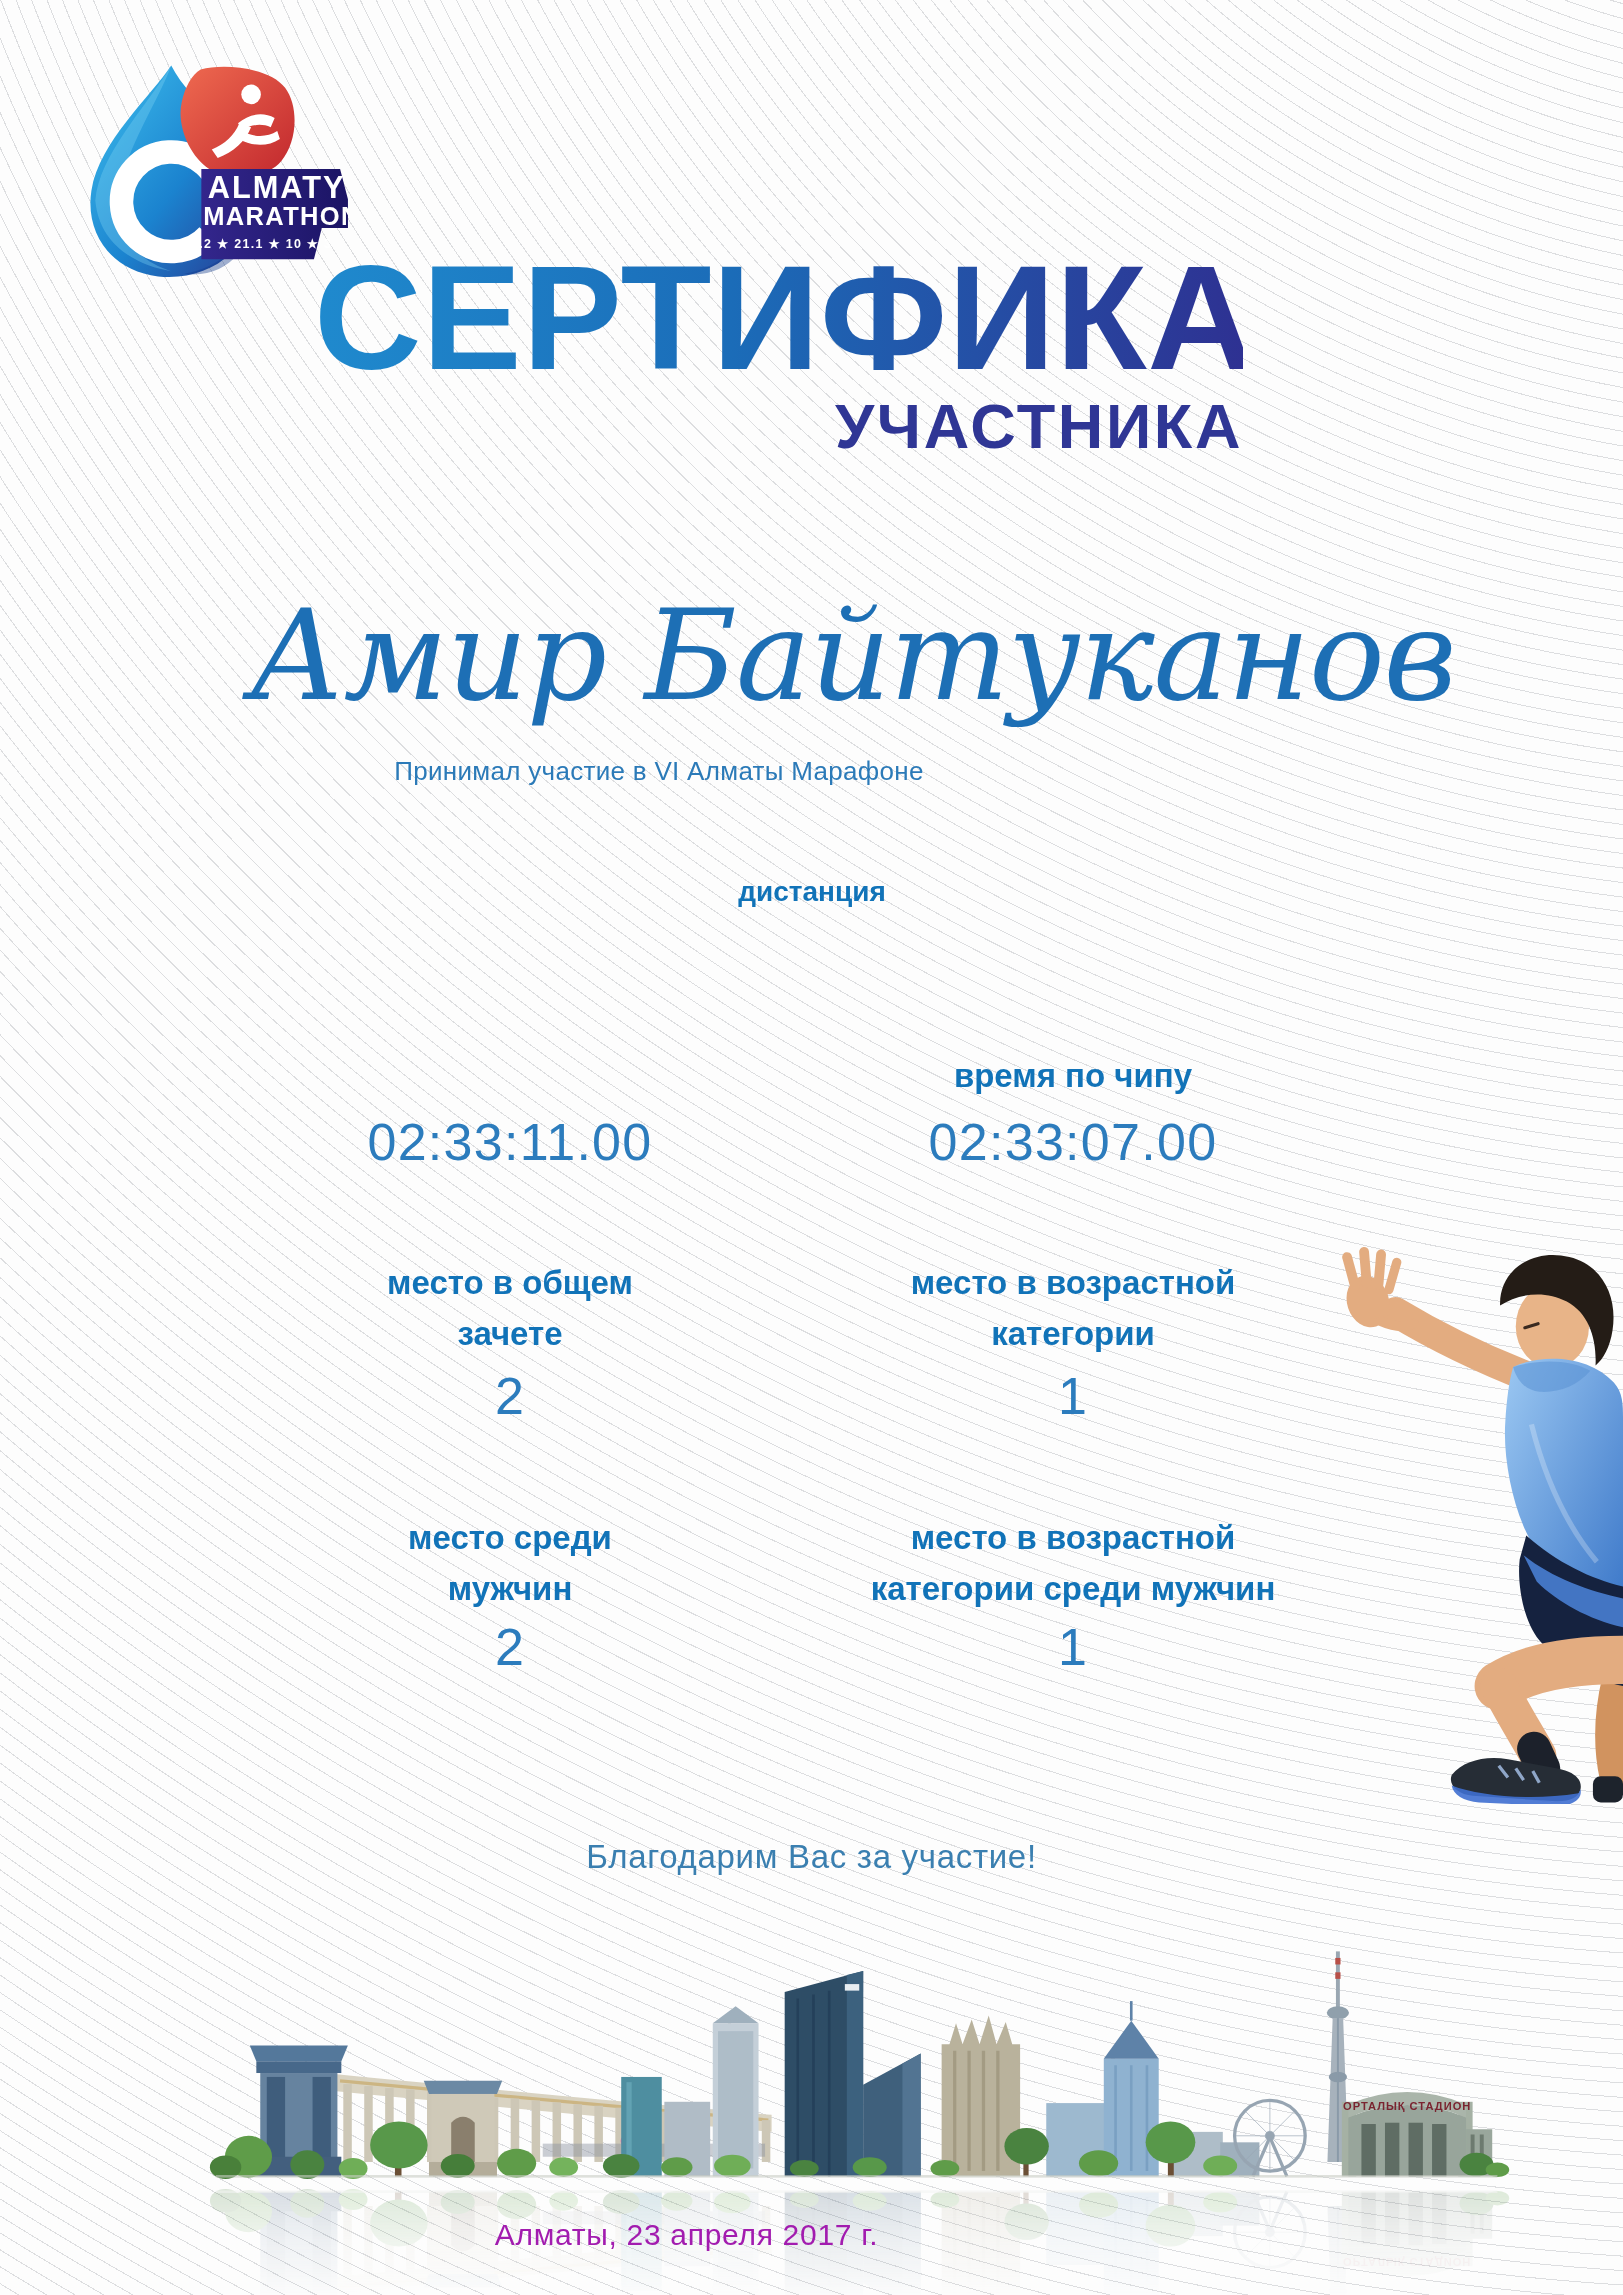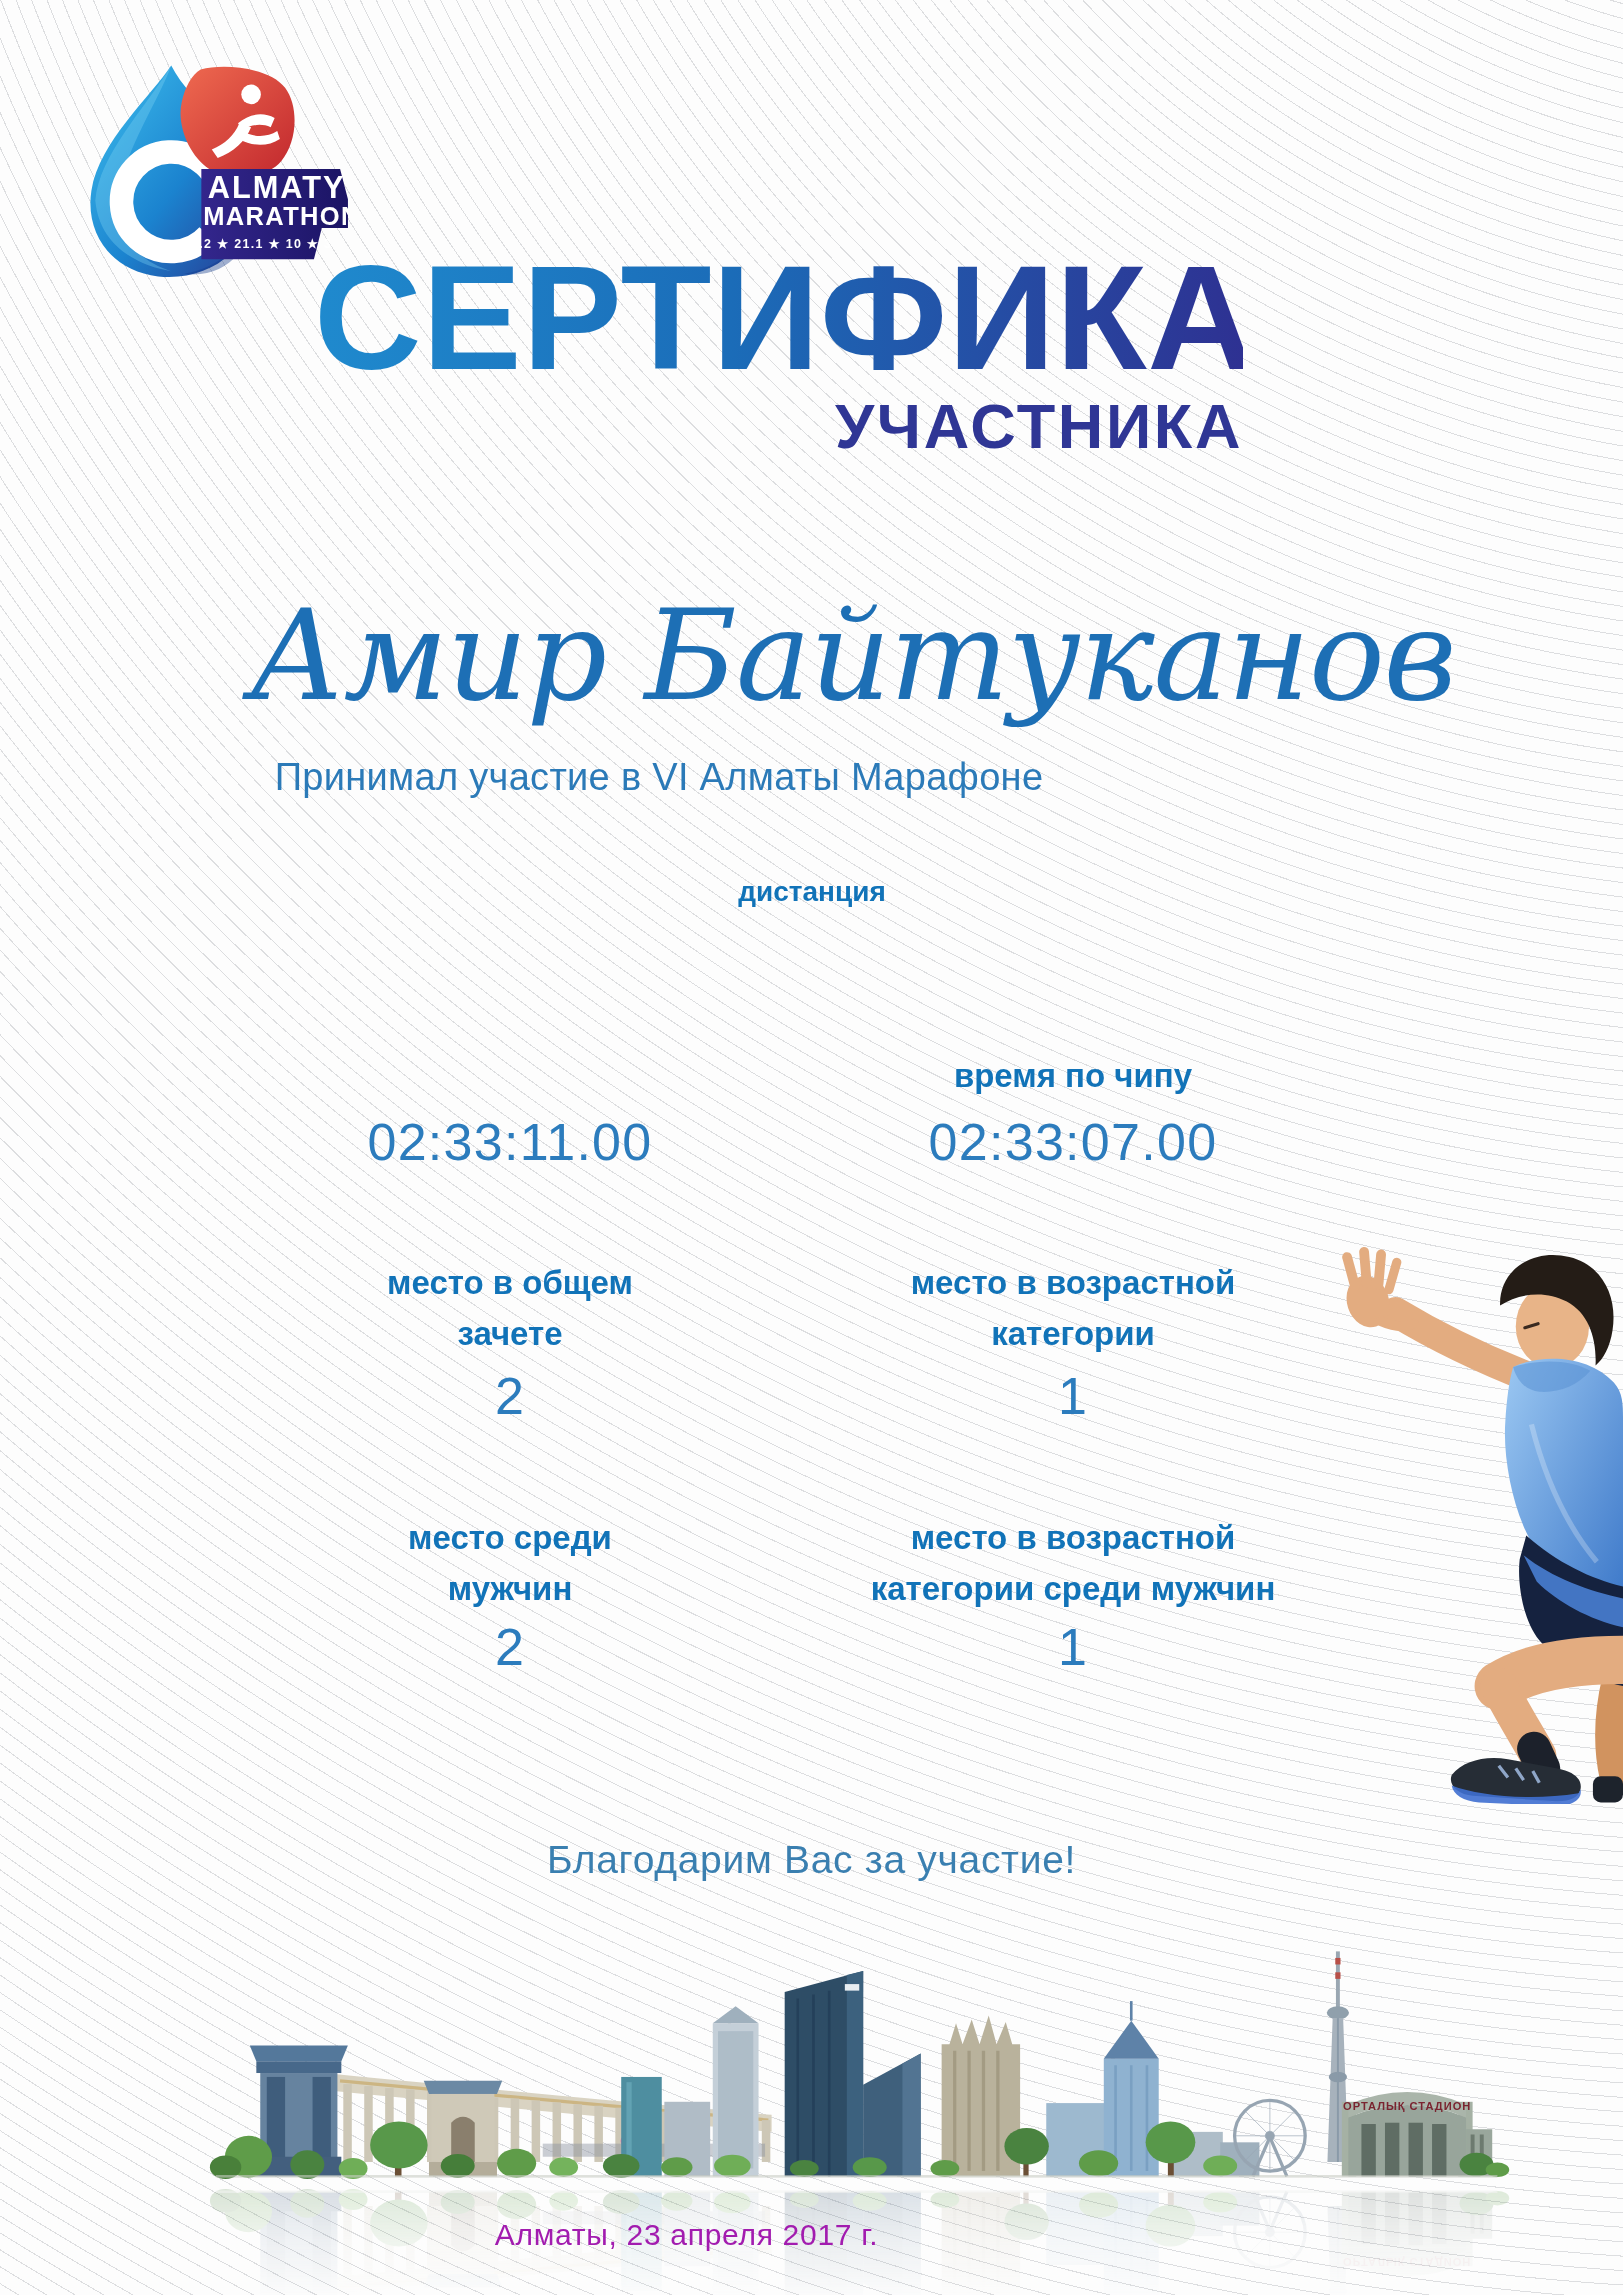--- a/index.html
+++ b/index.html
@@ -40,21 +40,21 @@
   }
 
   
   .name{
     left:0;top:587px;width:1623px;text-align:center;
     font-family:"DejaVu Serif", serif;font-style:italic;
     font-size:126px;line-height:1.1;color:#1d6fb5;letter-spacing:-1.3px;padding-left:41px;
   }
   .participation{
     left:0;top:756px;width:1318px;text-align:center;
-    font-size:38px;font-weight:300;color:#2b7ab8;letter-spacing:0.3px;
+    font-size:26px;font-weight:300;color:#2b7ab8;letter-spacing:0.3px;
   }
 
   
   .dist-label{left:485px;top:876px;width:654px;text-align:center;
     font-size:28px;font-weight:700;color:#1173b8;}
   .dist-value{left:419px;top:925px;width:785px;text-align:center;
     font-size:51px;font-weight:100;color:#2c7cbd;letter-spacing:3.3px;}
 
   
   .stat-label{
@@ -66,21 +66,21 @@
   .col-l{left:209px;width:602px;}
   .col-r{left:772px;width:602px;}
   .lbl-inner{display:inline-block;}
   .w460{max-width:301px;} .w560{max-width:366px;} .w380{max-width:249px;} .w620{max-width:405px;}
   .r1l{top:1050px;} .r1v{top:1112px;}
   .r2l{top:1257px;} .r2v{top:1366px;}
   .r3l{top:1512px;} .r3v{top:1617px;}
 
   
   .thanks{left:0;top:1838px;width:1623px;text-align:center;
-    font-size:39px;font-weight:300;color:#3a7fb0;letter-spacing:0.7px;}
+    font-size:33px;font-weight:300;color:#3a7fb0;letter-spacing:0.7px;}
   .skyline{left:0;top:1946px;width:1623px;height:239px;}
   .reflection{
     left:0;top:2183px;width:1623px;height:157px;opacity:.3;
     -webkit-mask-image:linear-gradient(to bottom,rgba(0,0,0,.7) 0%,rgba(0,0,0,.3) 35%,transparent 75%);
     mask-image:linear-gradient(to bottom,rgba(0,0,0,.7) 0%,rgba(0,0,0,.3) 35%,transparent 75%);
   }
   .reflection svg{transform:scaleY(-1);}
   .date-line{left:0;top:2218px;width:1373px;text-align:center;z-index:3;
     font-size:30px;font-weight:400;color:#a21caf;letter-spacing:0.7px;}
   .runner{left:1283px;top:1228px;width:340px;height:576px;z-index:2;}

